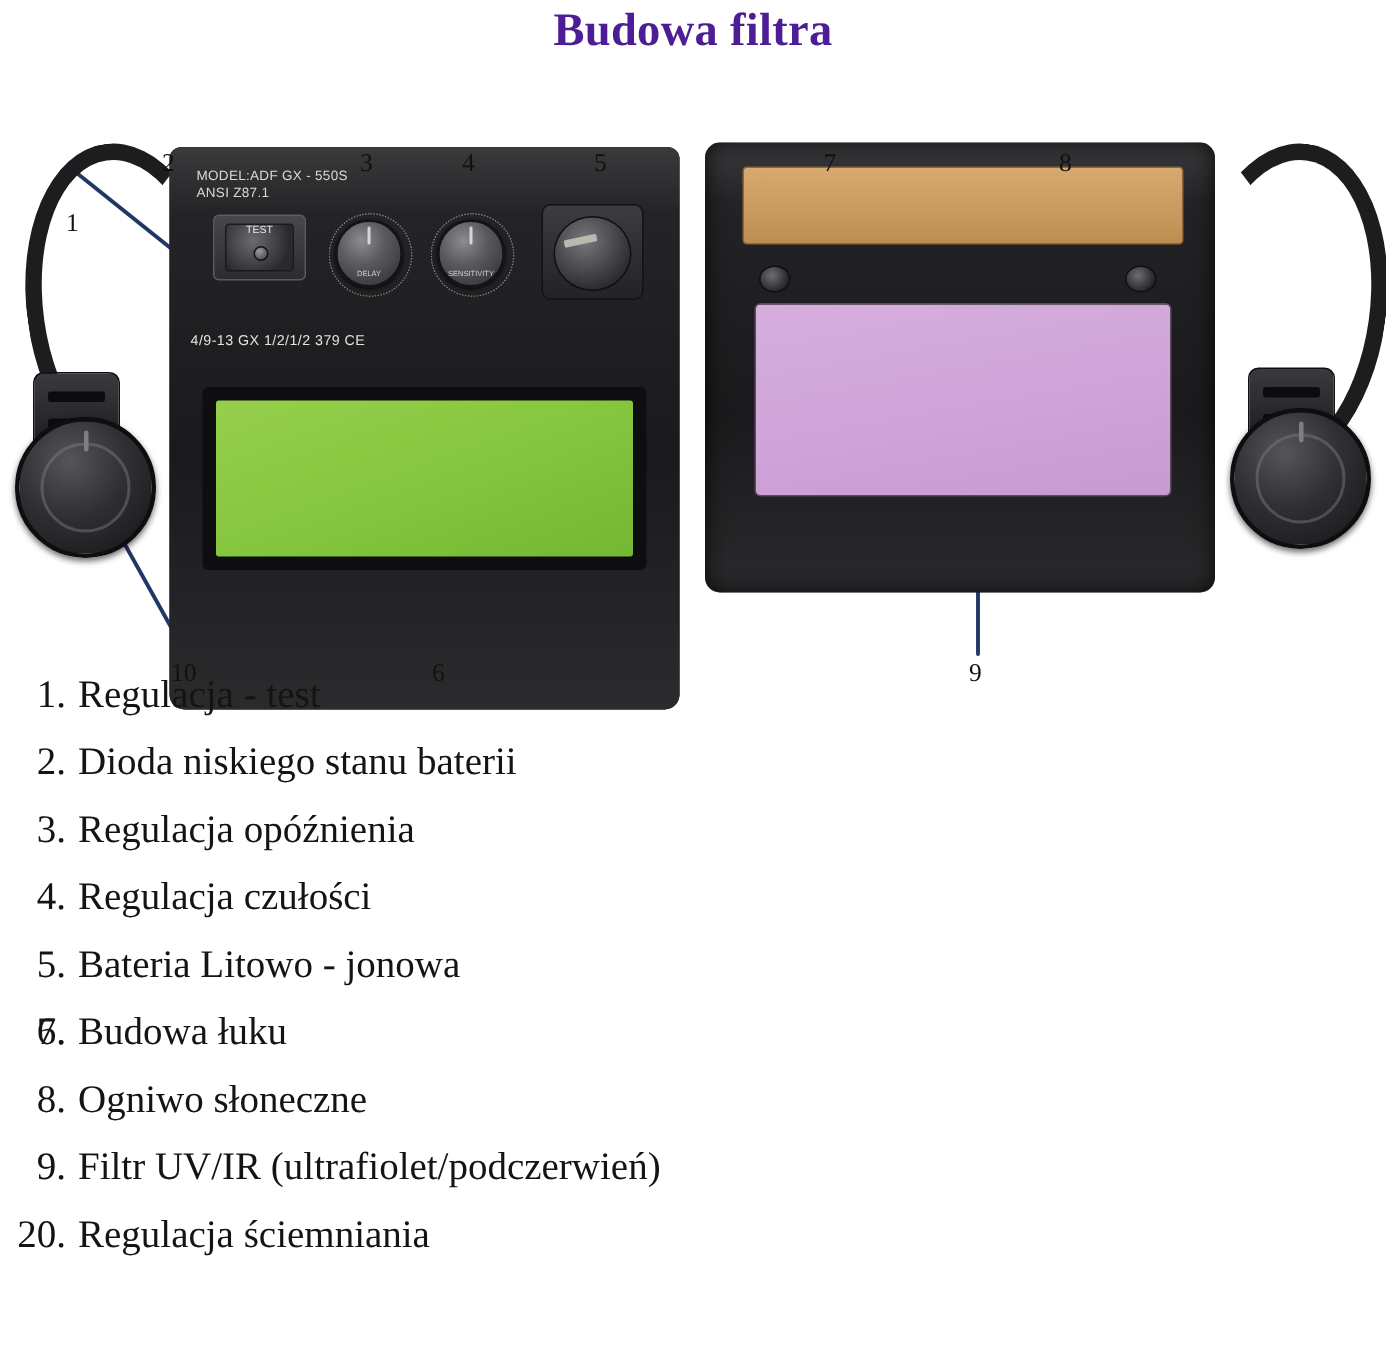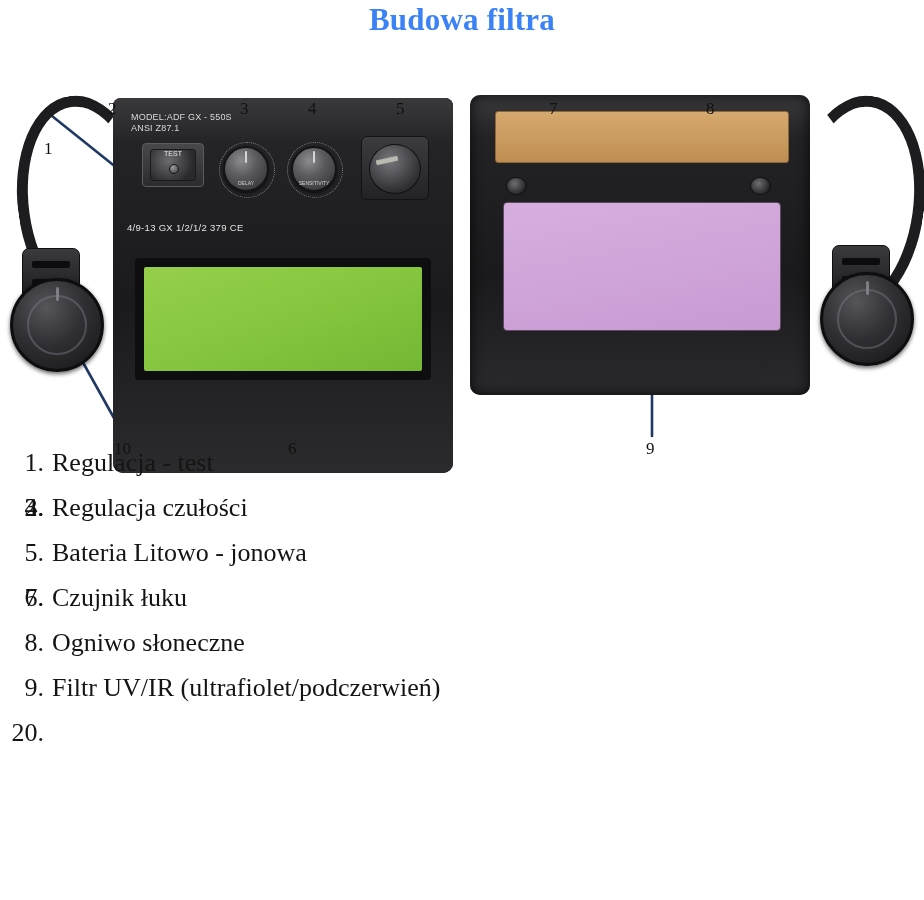--- a/index.html
+++ b/index.html
@@ -19,21 +19,21 @@
   
   .title {
     position: absolute;
     top: 2px;
     left: 0;
     width: 924px;
     text-align: center;
     font-family: "Liberation Serif", serif;
     font-weight: bold;
     font-size: 31px;
-    color: #3b82f6;
+    color: #4c1d95;
     letter-spacing: 0.2px;
   }
 
   
   .stage {
     position: absolute;
     left: 0;
     top: 40px;
     width: 924px;
     height: 400px;
@@ -465,44 +465,47 @@
 </div>
 
 <div class="legend">
   <ol>
     <li>
       <span class="num">1.</span>
       <span>Regulacja - test</span>
     </li>
     <li>
       <span class="num">2.</span>
+      <span>Dioda niskiego stanu baterii</span>
     </li>
     <li>
       <span class="num">3.</span>
+      <span>Regulacja opóźnienia</span>
     </li>
     <li>
       <span class="num">4.</span>
       <span>Regulacja czułości</span>
     </li>
     <li>
       <span class="num">5.</span>
       <span>Bateria Litowo - jonowa</span>
     </li>
     <li>
       <span class="num">6.</span>
     </li>
     <li>
       <span class="num">7.</span>
-      <span>Czujnik łuku</span>
+      <span>Budowa łuku</span>
     </li>
     <li>
       <span class="num">8.</span>
       <span>Ogniwo słoneczne</span>
     </li>
     <li>
       <span class="num">9.</span>
       <span>Filtr UV/IR (ultrafiolet/podczerwień)</span>
     </li>
     <li>
       <span class="num">20.</span>
+      <span>Regulacja ściemniania</span>
     </li>
   </ol>
 </div>
 
 </body></html>

